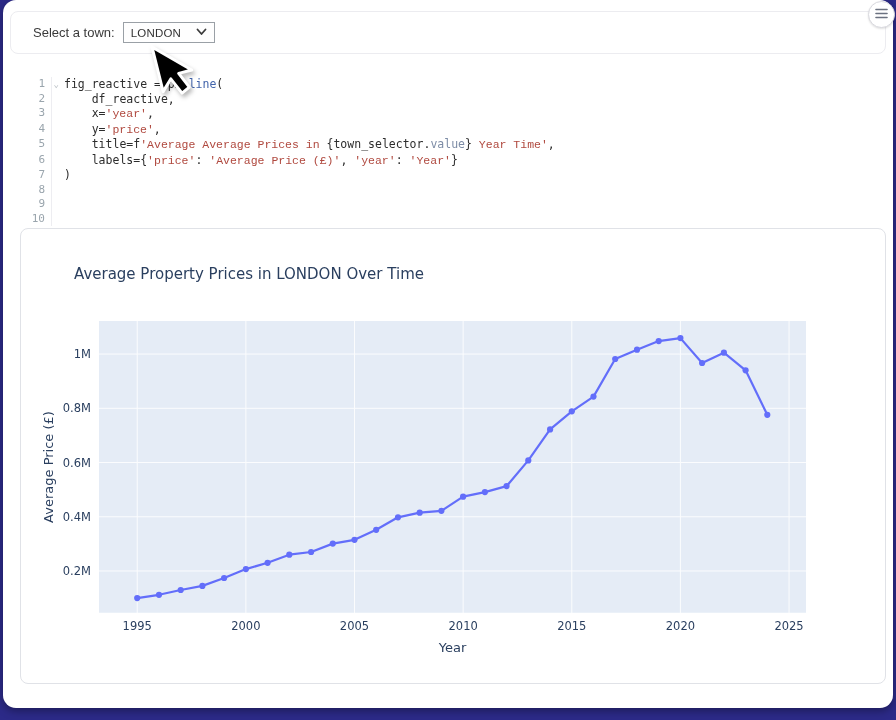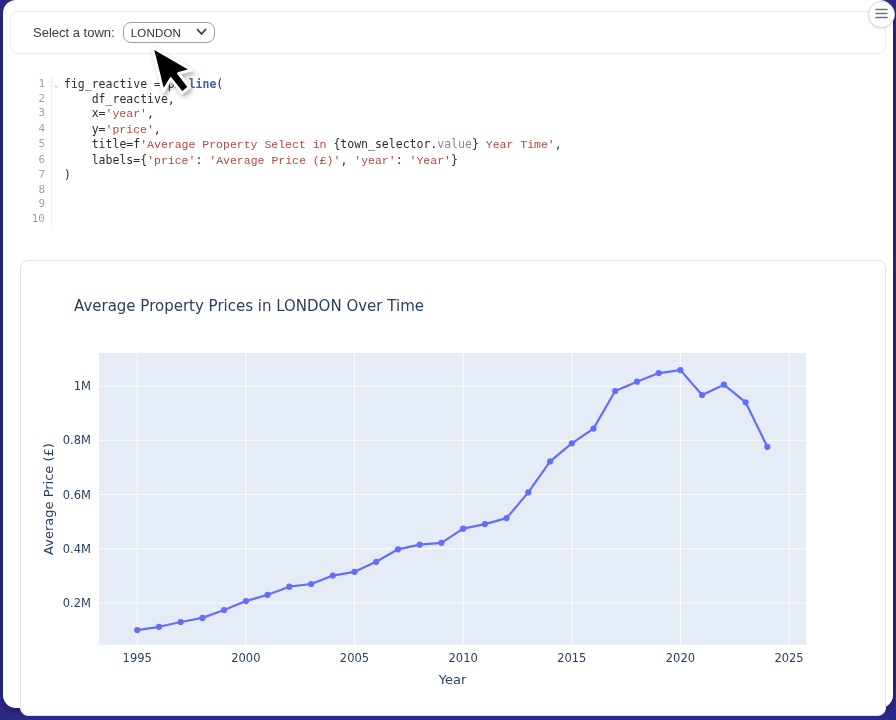--- a/index.html
+++ b/index.html
@@ -15,21 +15,21 @@
   }
   
   .toolbar{
     position:absolute;left:7px;top:11px;width:874px;height:41px;
     border:1px solid #ececf0;border-radius:8px;background:#fff;
     display:flex;align-items:center;
   }
   .toolbar-label{margin-left:22px;font-size:13px;color:#3a3a3a;}
   .select{
     margin-left:8px;width:92px;height:21px;background:#fefefe;
-    border:1px solid #9aa0a6;border-radius:8px;
+    border:1px solid #9aa0a6;border-radius:0;
     display:flex;align-items:center;justify-content:space-between;
     padding:0 7px;cursor:default;box-sizing:border-box;
   }
   .select .val{font-size:11.5px;color:#333;letter-spacing:.2px;}
   .select .chev{font-size:10px;color:#444;line-height:1;}
   .menu-btn{
     position:absolute;left:868px;top:1px;width:27px;height:27px;border-radius:50%;
     background:#fff;border:1px solid #d9d9df;box-shadow:0 1px 2px rgba(0,0,0,.12);
     display:flex;align-items:center;justify-content:center;padding:0;
   }
@@ -42,26 +42,26 @@
   .cl{display:flex;white-space:pre;}
   .ln{
     width:28px;text-align:right;color:#9aa5ad;font-size:11px;flex:none;
     border-right:1px solid #ededf1;padding-right:6px;margin-right:12px;
     position:relative;
   }
   .fold{
     position:absolute;right:-8px;top:0;color:#b4bac0;font-size:9px;
   }
   .c-d{color:#2d2d2d;}
-  .c-f{color:#4264ab;font-weight:bold;}
+  .c-f{color:#4264ab;}
   .c-s{color:#b0493f;font-family:Liberation Mono, monospace;}
   .c-p{color:#7d8ca6;}
   
   .output-card{
-    position:absolute;left:17px;top:260px;width:864px;height:454px;
+    position:absolute;left:17px;top:228px;width:864px;height:454px;
     border:1px solid #e0e2e7;border-radius:8px;background:#fff;overflow:hidden;
   }
   .chart-title{
     position:absolute;left:53px;top:36px;
     font-family:"DejaVu Sans", sans-serif;font-size:15px;color:#2a3f5f;
   }
   .chart-svg{position:absolute;left:0;top:0;}
   .cursor-wrap{position:absolute;left:144px;top:42px;pointer-events:none;
     filter:drop-shadow(2px 3px 2px rgba(0,0,0,.28));}
 </style>
@@ -80,21 +80,21 @@
           </svg>
       </span>
     </div>
   </div>
 
   <div class="code" id="code-lines">
       <div class="cl"><span class="ln">1<span class="fold">⌄</span></span><span><span class="c-d">fig_reactive = px.</span><span class="c-f">line</span><span class="c-d">(</span></span></div>
       <div class="cl"><span class="ln">2</span><span><span class="c-d">    df_reactive,</span></span></div>
       <div class="cl"><span class="ln">3</span><span><span class="c-d">    x=</span><span class="c-s">'year'</span><span class="c-d">,</span></span></div>
       <div class="cl"><span class="ln">4</span><span><span class="c-d">    y=</span><span class="c-s">'price'</span><span class="c-d">,</span></span></div>
-      <div class="cl"><span class="ln">5</span><span><span class="c-d">    title=f</span><span class="c-s">'Average Property Select in </span><span class="c-d">{town_selector.</span><span class="c-p">value</span><span class="c-d">}</span><span class="c-s"> Year Time'</span><span class="c-d">,</span></span></div>
+      <div class="cl"><span class="ln">5</span><span><span class="c-d">    title=f</span><span class="c-s">'Average Average Prices in </span><span class="c-d">{town_selector.</span><span class="c-p">value</span><span class="c-d">}</span><span class="c-s"> Year Time'</span><span class="c-d">,</span></span></div>
       <div class="cl"><span class="ln">6</span><span><span class="c-d">    labels={</span><span class="c-s">'price'</span><span class="c-d">: </span><span class="c-s">'Average Price (£)'</span><span class="c-d">, </span><span class="c-s">'year'</span><span class="c-d">: </span><span class="c-s">'Year'</span><span class="c-d">}</span></span></div>
       <div class="cl"><span class="ln">7</span><span><span class="c-d">)</span></span></div>
       <div class="cl"><span class="ln">8</span><span></span></div>
       <div class="cl"><span class="ln">9</span></div>
       <div class="cl"><span class="ln">10</span></div>
     </div>
 
   <div class="output-card">
     <div class="chart-title">Average Property Prices in LONDON Over Time</div>
     <svg class="chart-svg" id="chart" width="864" height="454">

